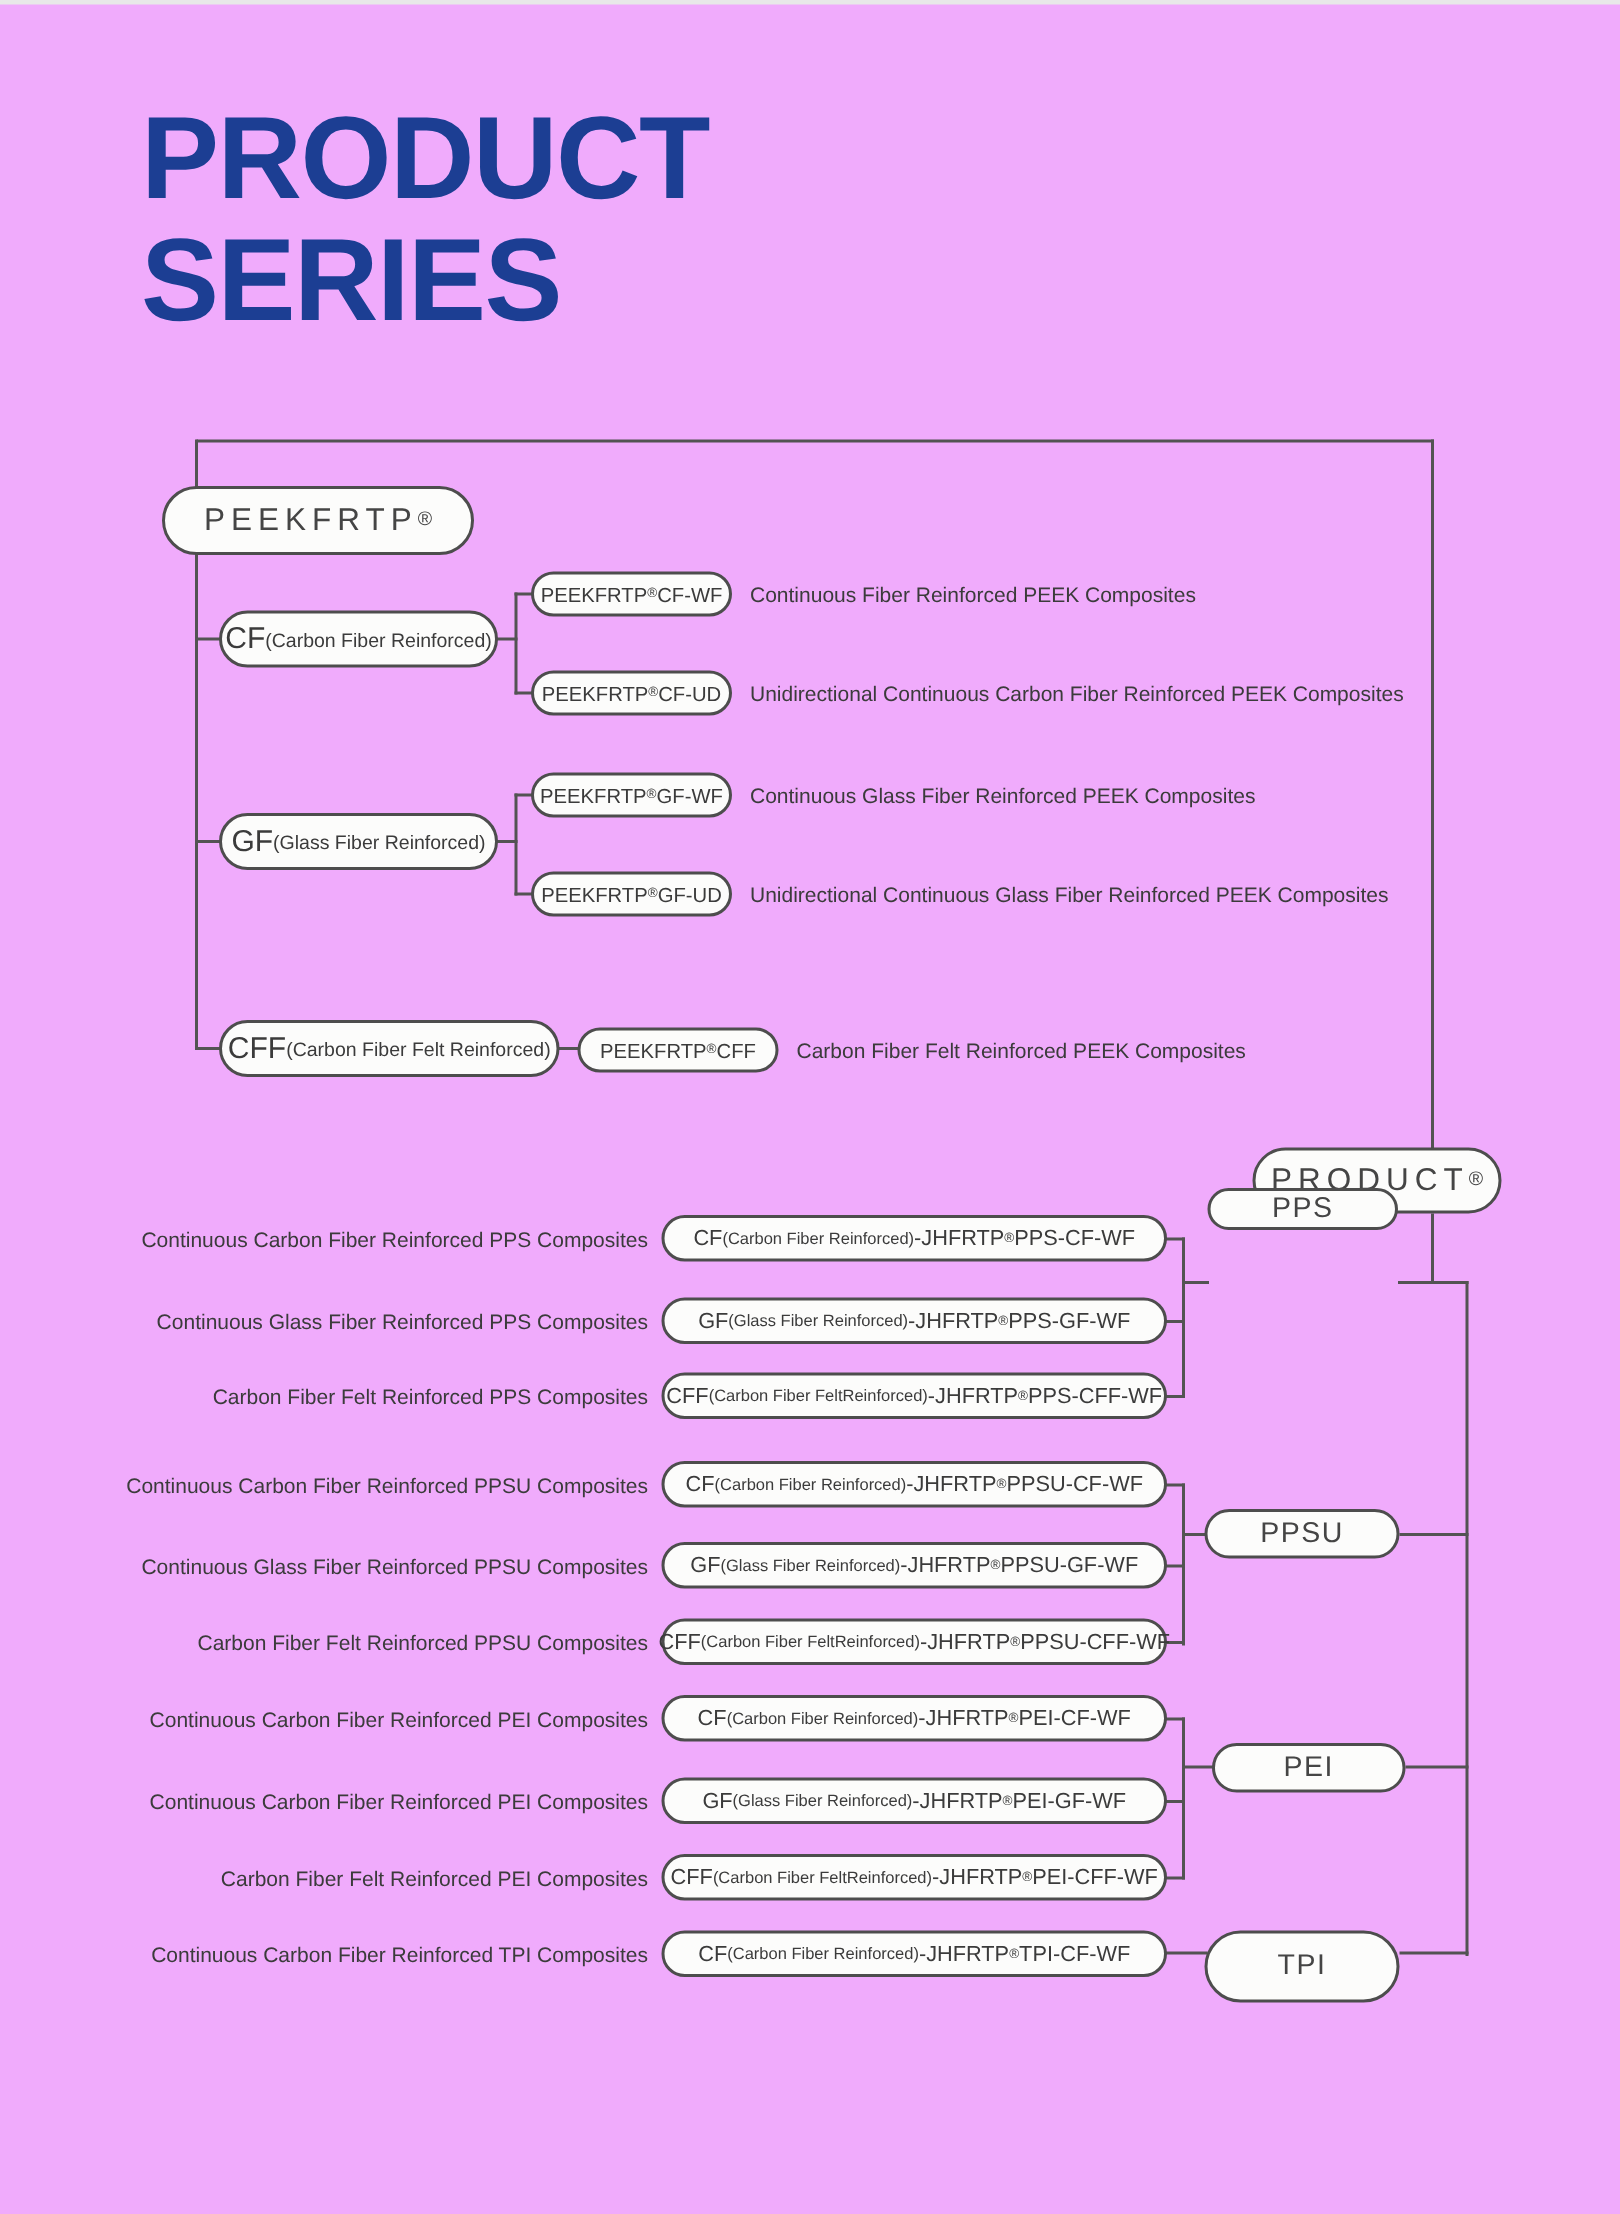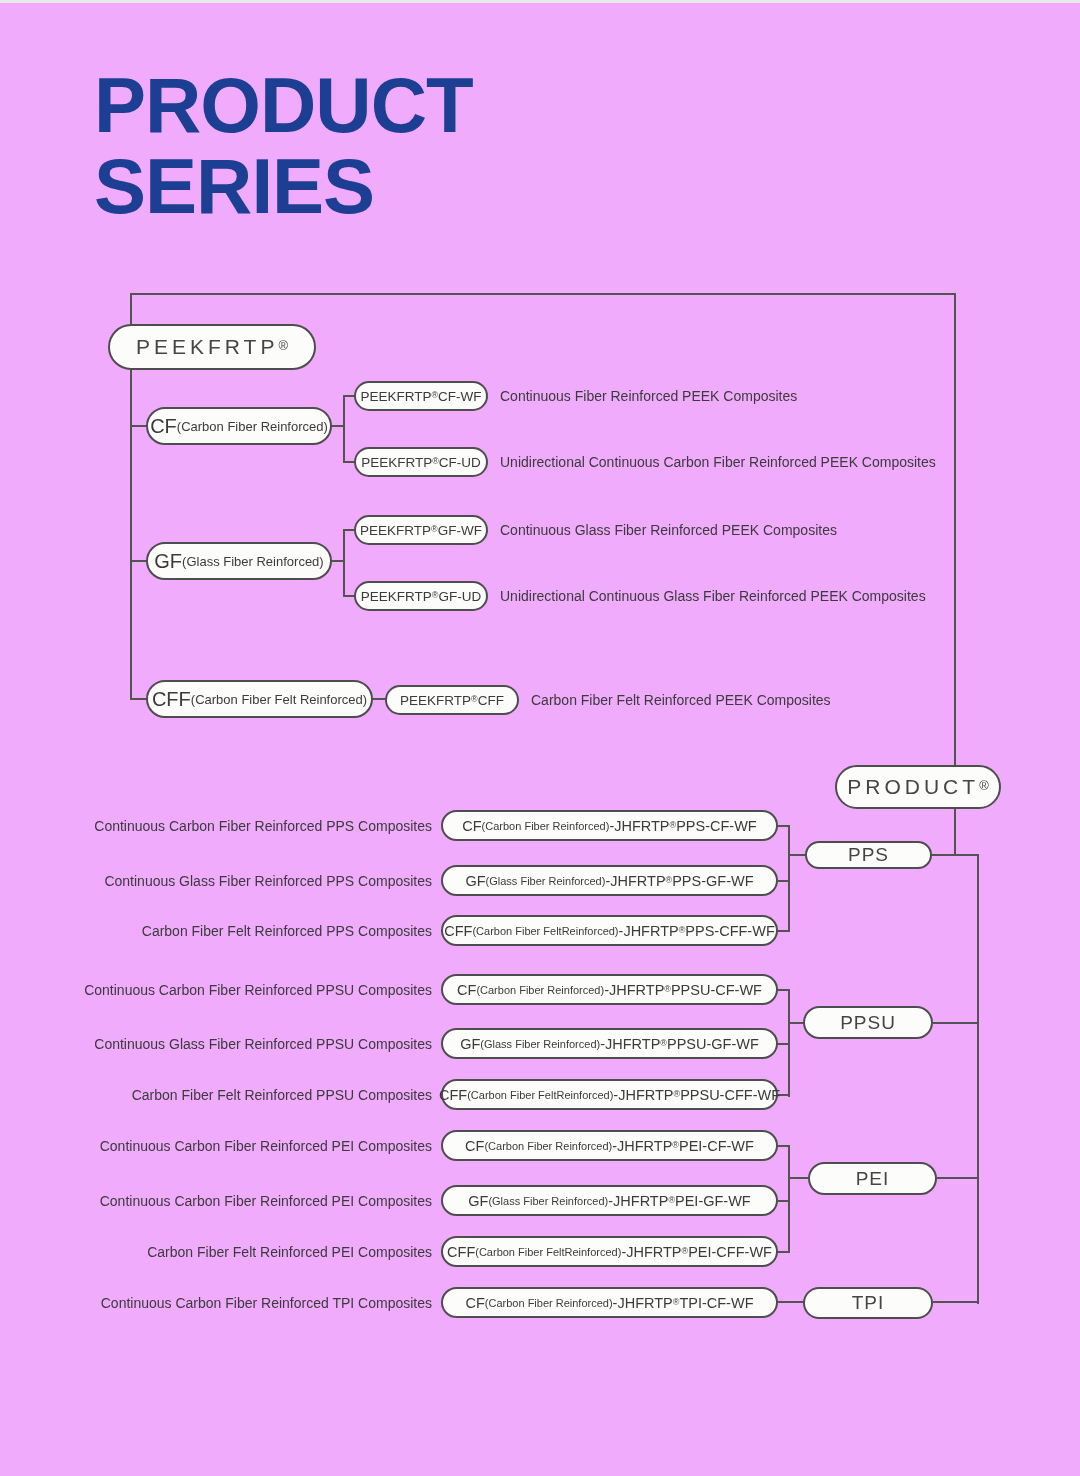--- a/index.html
+++ b/index.html
@@ -147,24 +147,24 @@
   <div class="desc" style="left:500px;top:449px;">Unidirectional Continuous Carbon Fiber Reinforced PEEK Composites</div>
   <div class="desc" style="left:500px;top:583px;">Unidirectional Continuous Glass Fiber Reinforced PEEK  Composites</div>
   <div class="desc" style="left:500px;top:517px;">Continuous Glass Fiber Reinforced PEEK Composites</div>
   <div class="desc" style="left:531px;top:687px;">Carbon Fiber Felt Reinforced PEEK Composites</div>
 
   <div class="pill root-pill" style="left:835px;top:762px;width:166px;height:44px;">
     <span>PRODUCT</span>
       <sup>®</sup>
   </div>
 
-  <div class="pill cat-pill" style="left:805px;top:838px;width:127px;height:28px;">PPS</div>
+  <div class="pill cat-pill" style="left:805px;top:789px;width:127px;height:28px;">PPS</div>
   <div class="pill cat-pill" style="left:803px;top:1003px;width:130px;height:33px;">PPSU</div>
   <div class="pill cat-pill" style="left:808px;top:1159px;width:129px;height:33px;">PEI</div>
-  <div class="pill cat-pill" style="left:803px;top:1284px;width:130px;height:32px;">TPI</div>
+  <div class="pill cat-pill" style="left:803px;top:1284px;width:130px;height:48px;">TPI</div>
 
   <div class="desc right" style="left:40px;top:813px;width:392px;text-align:center;">Continuous Carbon Fiber Reinforced PPS  Composites</div>
   <div class="pill prod-pill" style="left:441px;top:807px;width:337px;height:31px;">
     <span class="big">CF</span>
       <span class="small">(Carbon Fiber Reinforced)</span>
       <span class="big">-JHFRTP</span>
       <sup>®</sup>
       <span class="big">PPS-CF-WF</span>
   </div>
   <div class="desc right" style="left:40px;top:868px;width:392px;">Continuous Glass Fiber Reinforced PPS  Composites</div>

